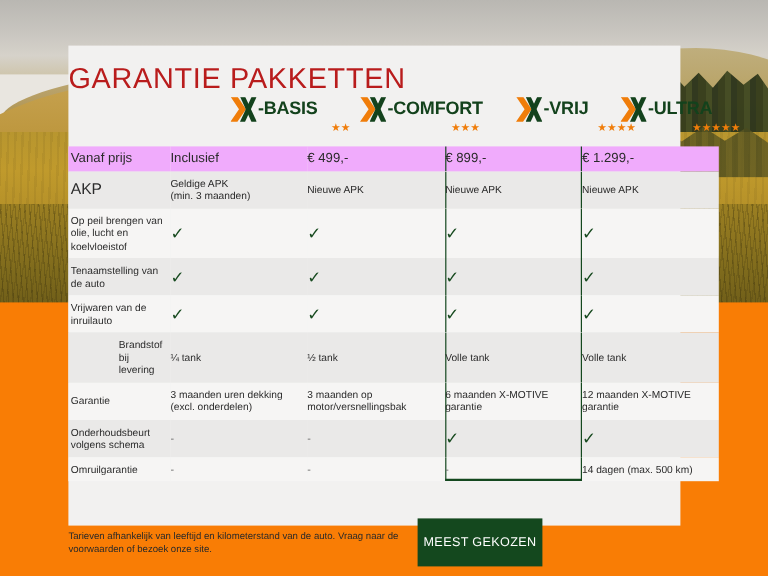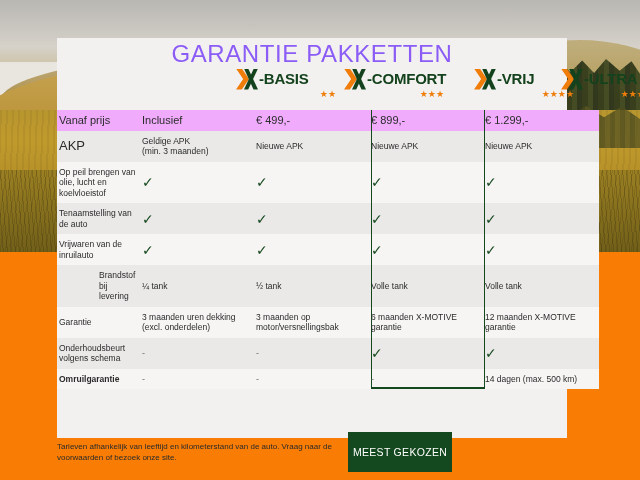--- a/index.html
+++ b/index.html
@@ -60,25 +60,25 @@
     position:absolute;left:0;top:252px;width:640px;height:228px;
     background:#f97d05;
   }
   
   #card{
     position:absolute;left:57px;top:38px;width:510px;height:400px;
     background:#f2f1f0;z-index:5;
     box-shadow:0 0 0 0 rgba(0,0,0,0);
   }
   #title{
-    text-align:center;font-size:24px;color:#8b5cf6;letter-spacing:.6px;
-    padding-top:2px;font-weight:400;
-  }
-  
-  .logo-row{position:relative;height:42px;margin-left:44px;}
+    font-size:24px;color:#b91c1c;letter-spacing:.6px;
+    padding-top:14px;font-weight:400;
+  }
+  
+  .logo-row{position:relative;height:42px;}
   .logo{
     position:absolute;top:0;width:104px;text-align:left;
   }
   .logo-line{display:flex;align-items:center;height:22px;}
   .logo-mark{position:relative;width:22px;height:21px;flex:none;margin-right:1px;}
   .logo-mark .chev-o,.logo-mark .chev-g{position:absolute;top:0;}
   .logo-mark .chev-o{
     left:0;width:13px;height:21px;background:#f07d0a;
     clip-path:polygon(0 0,45% 0,100% 50%,45% 100%,0 100%,55% 50%);
   }
@@ -337,21 +337,21 @@
           </td>
           <td class="c3 hl-both">
             <div class="check">✓</div>
           </td>
           <td class="c4">
             <div class="check">✓</div>
           </td>
         </tr>
         <tr>
           <td class="c0">
-            <div class="lbl" style="font-size: 8.5px; font-weight: bold;">Omruilgarantie</div>
+            <div class="lbl" style="font-size: 8.5px;">Omruilgarantie</div>
           </td>
           <td class="c1">
             <div class="dash">-</div>
           </td>
           <td class="c2">
             <div class="dash">-</div>
           </td>
           <td class="c3 hl-b">
             <div class="dash">-</div>
           </td>

